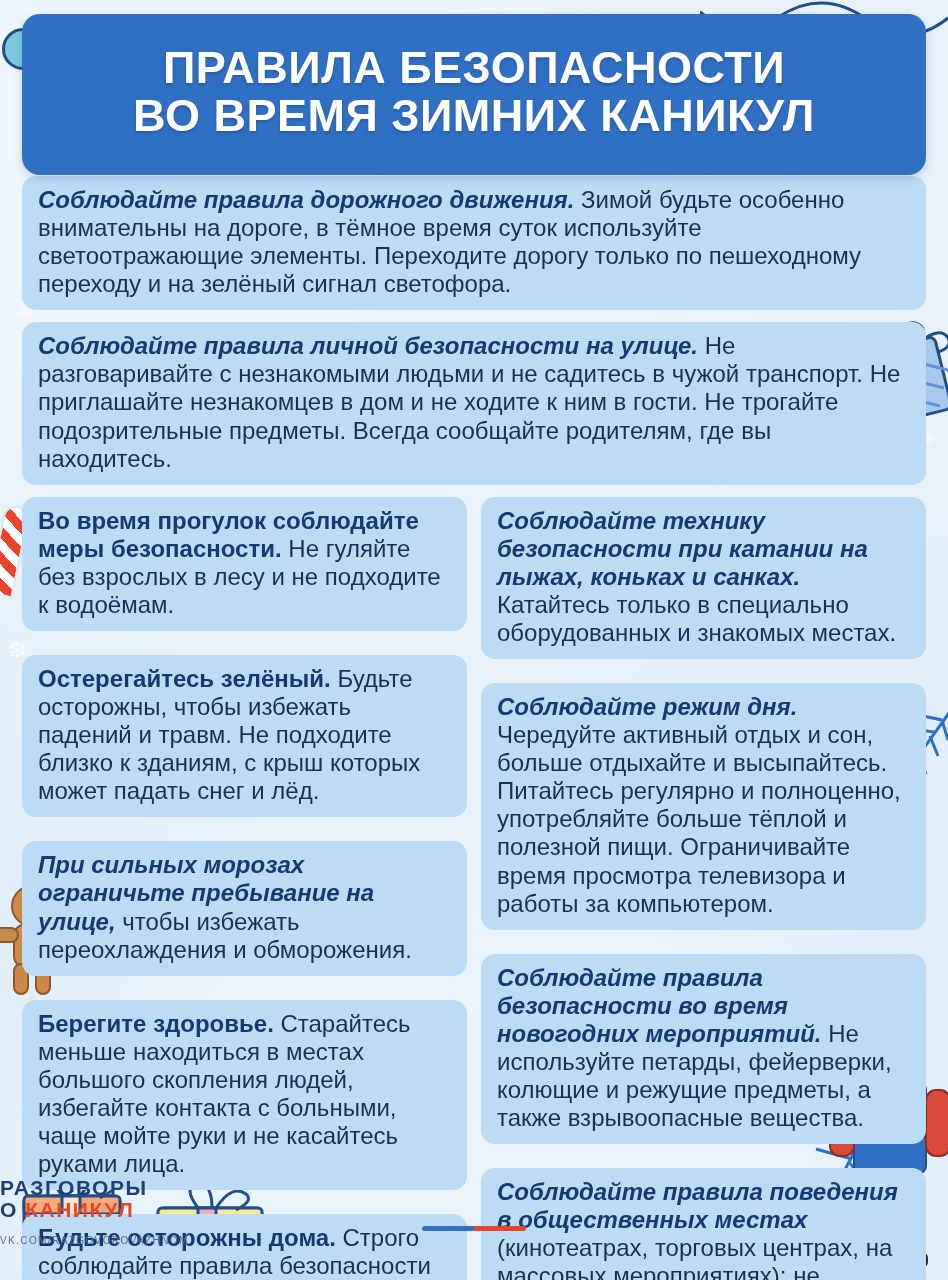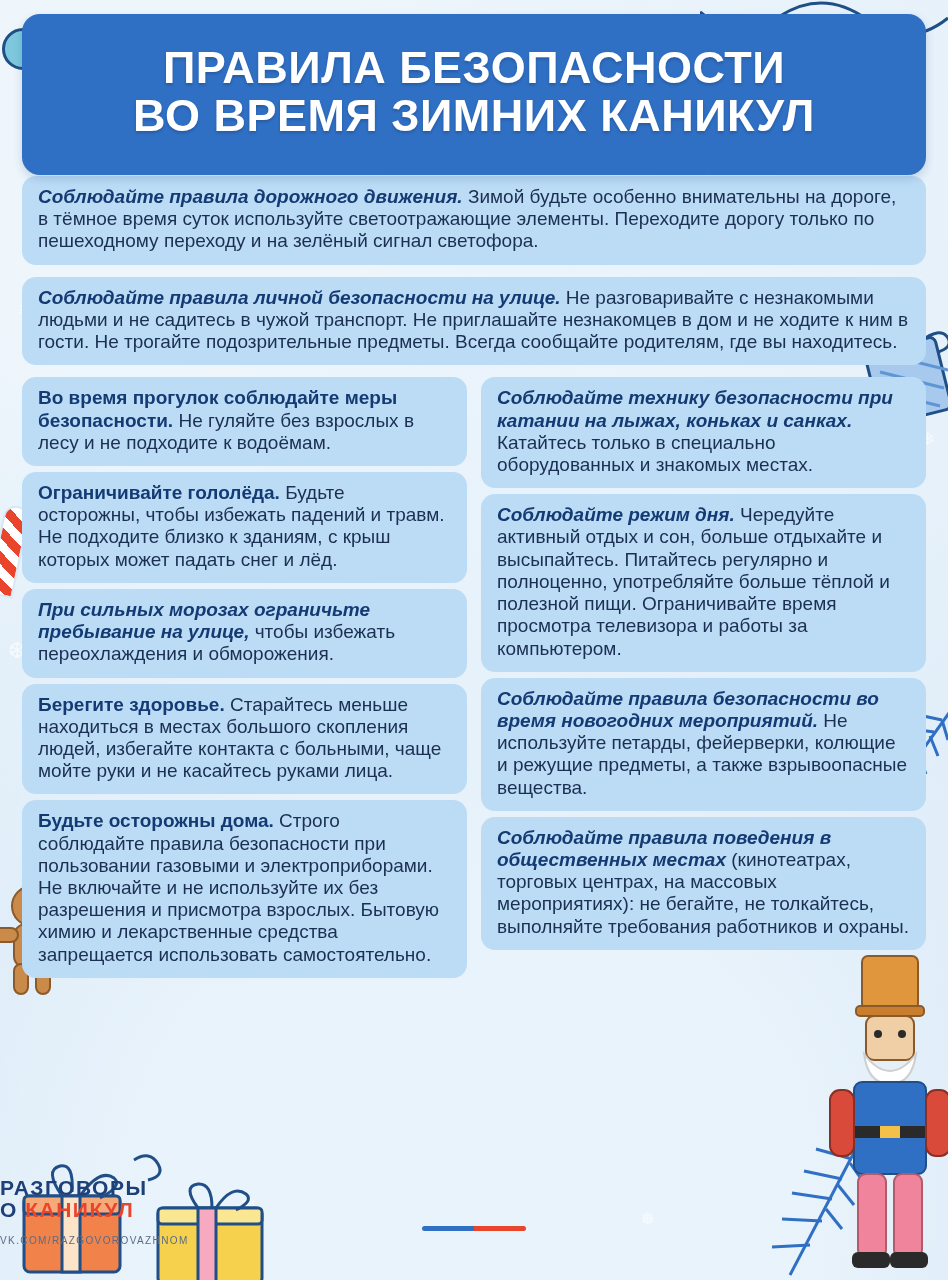--- a/index.html
+++ b/index.html
@@ -64,37 +64,37 @@
     left: 22px;
     top: 176px;
     width: 904px;
     z-index: 5;
   }
   .card {
     background: #bcdcf6;
     border-radius: 14px;
     padding: 10px 16px 12px;
     color: #1b2f52;
-    font-size: 19px;
+    font-size: 24px;
     line-height: 1.17;
     margin-bottom: 12px;
   }
   .card b {
     font-weight: 800;
     font-style: italic;
     color: #143a73;
   }
   .card.plain b { font-style: normal; }
 
   .cols {
     display: flex;
     gap: 14px;
   }
   .col { width: calc(50% - 7px); }
-  .col .card { margin-bottom: 6px; }
+  .col .card { margin-bottom: 24px; }
 
   
   .footer {
     position: absolute;
     left: 0;
     right: 0;
     bottom: 34px;
     text-align: left;
     z-index: 6;
   }
@@ -279,21 +279,21 @@
     <b>Соблюдайте правила личной безопасности на улице.</b><span> Не разговаривайте с незнакомыми людьми и не садитесь в чужой транспорт. Не приглашайте незнакомцев в дом и не ходите к ним в гости. Не трогайте подозрительные предметы. Всегда сообщайте родителям, где вы находитесь.</span>
   </div>
 
   <div class="cols">
 
     <div class="col">
       <div class="card plain">
         <b>Во время прогулок соблюдайте меры безопасности.</b><span> Не гуляйте без взрослых в лесу и не подходите к водоёмам.</span>
       </div>
       <div class="card plain">
-        <b>Ограничивайте гололёда.</b><span> Будьте осторожны, чтобы избежать падений и травм. Не подходите близко к зданиям, с крыш которых может падать снег и лёд.</span>
+        <b>Остерегайтесь зелёный.</b><span> Будьте осторожны, чтобы избежать падений и травм. Не подходите близко к зданиям, с крыш которых может падать снег и лёд.</span>
       </div>
       <div class="card">
         <b>При сильных морозах ограничьте пребывание на улице,</b><span> чтобы избежать переохлаждения и обморожения.</span>
       </div>
       <div class="card plain">
         <b>Берегите здоровье.</b><span> Старайтесь меньше находиться в местах большого скопления людей, избегайте контакта с больными, чаще мойте руки и не касайтесь руками лица.</span>
       </div>
       <div class="card plain">
         <b>Будьте осторожны дома.</b><span> Строго соблюдайте правила безопасности при пользовании газовыми и электроприборами. Не включайте и не используйте их без разрешения и присмотра взрослых. Бытовую химию и лекарственные средства запрещается использовать самостоятельно.</span>
       </div>

